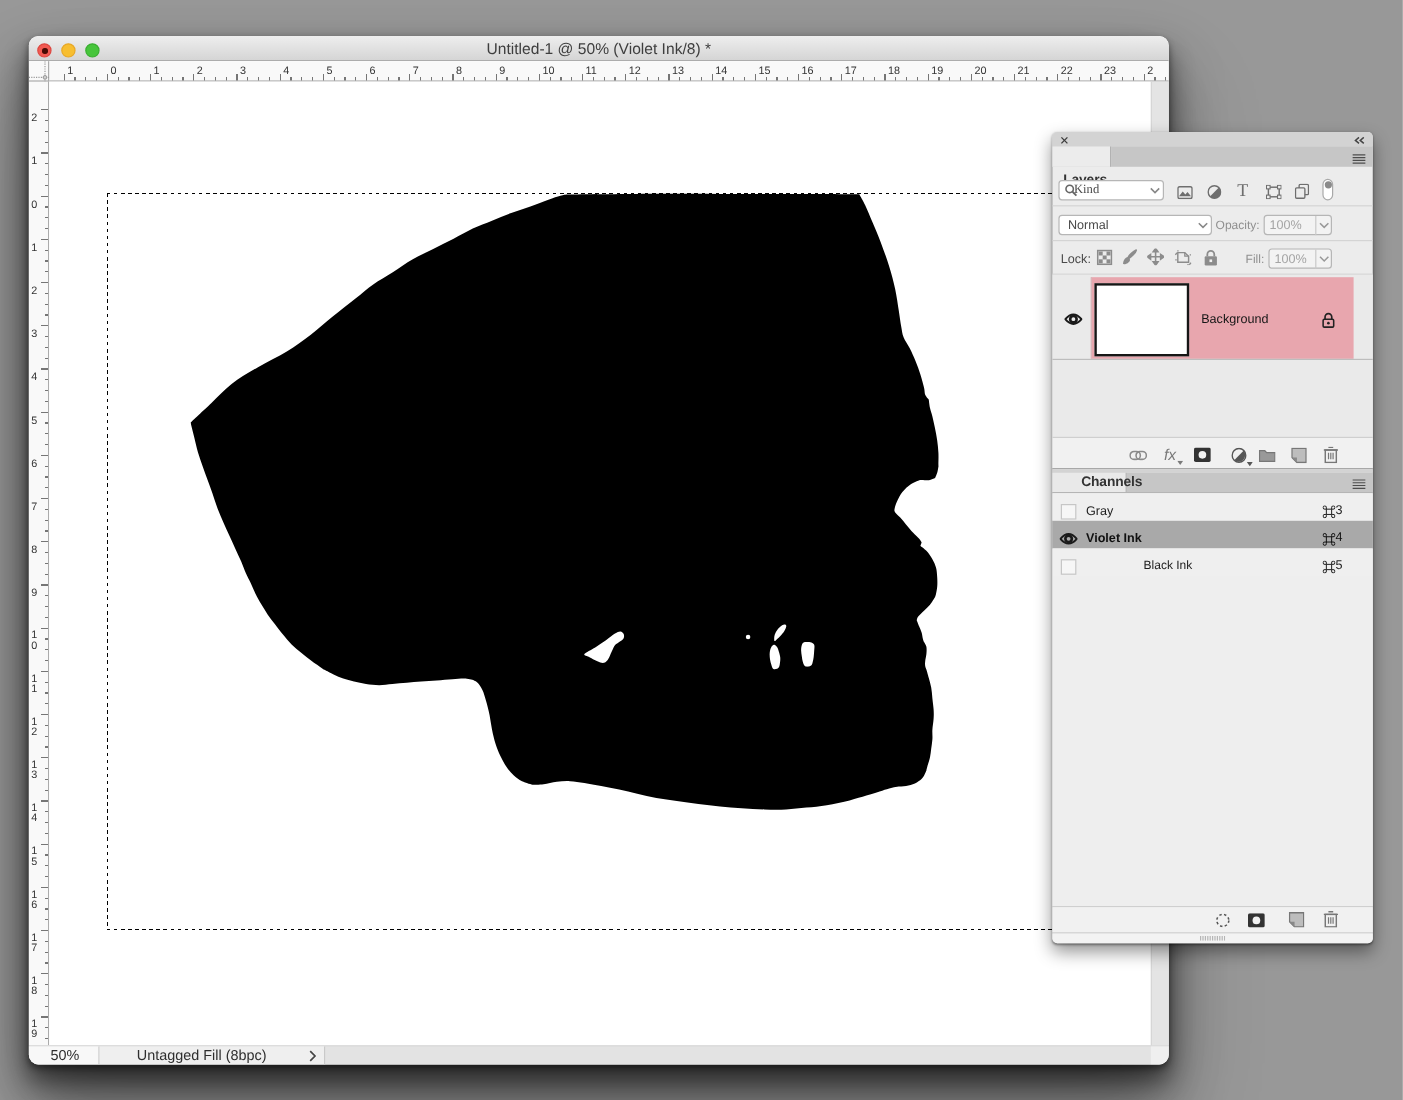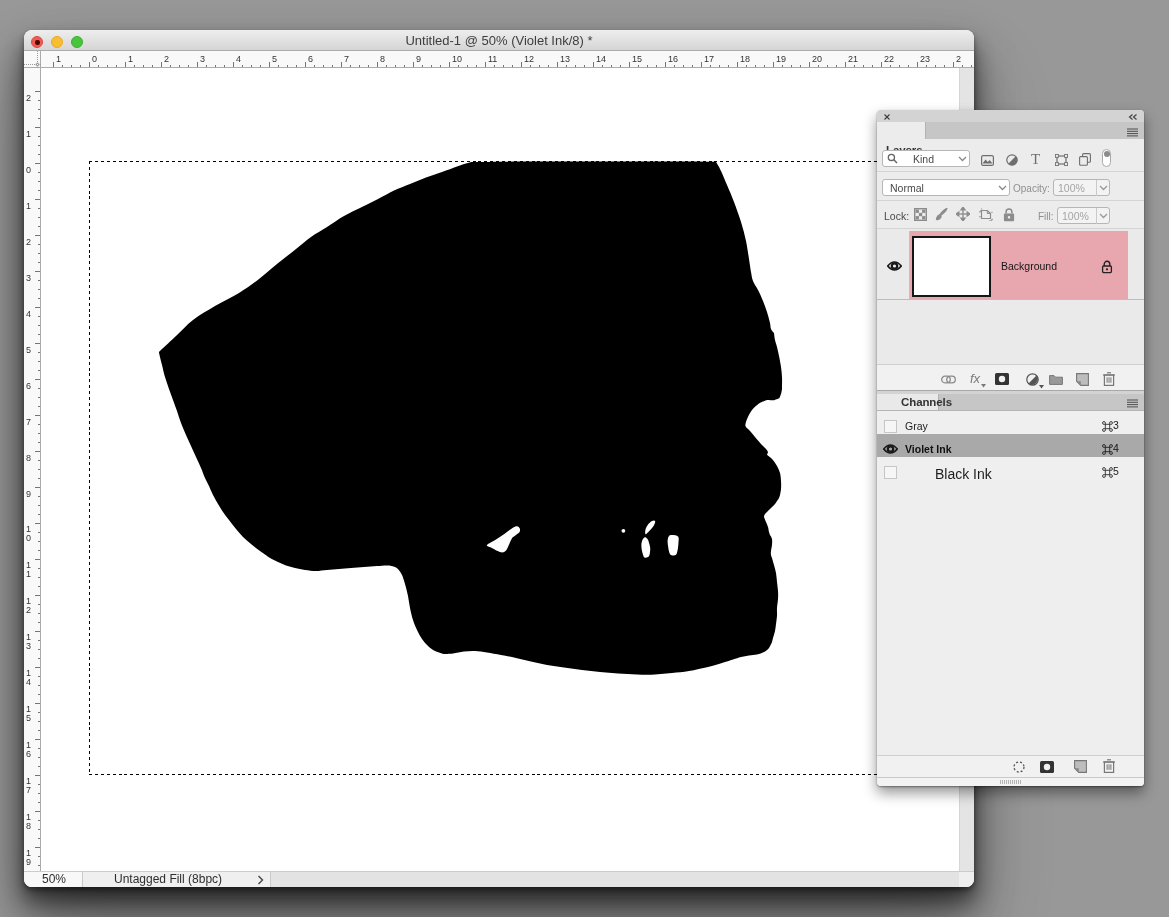--- a/index.html
+++ b/index.html
@@ -346,21 +346,21 @@
       <line x1="0" y1="3.3" x2="11" y2="3.3" stroke="#4d4d4d" stroke-width="1"></line>
       <line x1="0" y1="5.6" x2="11" y2="5.6" stroke="#4d4d4d" stroke-width="1"></line>
       <line x1="0" y1="7.8999999999999995" x2="11" y2="7.8999999999999995" stroke="#4d4d4d" stroke-width="1"></line>
     </svg>
 
   <div class="combo" style="left:5px;top:40px;width:88px;height:17px;"></div>
   <svg class="abs" style="left:10px;top:43px;" width="11" height="11" viewBox="0 0 11 11">
     <circle cx="4.4" cy="4.4" r="3.1" fill="none" stroke="#666" stroke-width="1.3"></circle>
     <line x1="6.8" y1="6.8" x2="10" y2="10" stroke="#666" stroke-width="1.5"></line>
     </svg>
-  <div class="abs" style="left:36px;top:43px;color:#4a4a4a;">Kind</div>
+  <div class="abs" style="left:18px;top:43px;color:#4a4a4a;font-family:Liberation Serif, serif;">Kind</div>
   <svg class="abs" style="left:81px;top:46px;" width="9" height="6" viewBox="0 0 9 6">
       <polyline points="1,1 4.5,4.5 8,1" fill="none" stroke="#888" stroke-width="1.3"></polyline>
     </svg>
   <svg class="abs" style="left:104px;top:45px;" width="13" height="11" viewBox="0 0 13 11">
     <rect x="0.6" y="0.6" width="11.8" height="9.8" rx="1.5" fill="none" stroke="#6e6e6e" stroke-width="1.2"></rect>
     <path d="M1.5,8.6 L4.6,4.6 L6.8,7 L8.6,5 L11.5,8.6 Z" fill="#6e6e6e"></path>
     </svg>
   <svg class="abs" style="left:129px;top:44px;" width="12" height="12" viewBox="0 0 12 12">
     <circle cx="6" cy="6" r="5.2" fill="none" stroke="#6e6e6e" stroke-width="1.2"></circle>
     <path d="M2.3,9.7 A5.2,5.2 0 0 0 9.7,2.3 Z" fill="#6e6e6e"></path>
@@ -522,21 +522,21 @@
       <path d="M0.7,6 Q7.5,-2 14.3,6 Q7.5,14 0.7,6 Z" fill="none" stroke="#1a1a1a" stroke-width="1.7"></path>
       <circle cx="7.5" cy="6" r="2.7" fill="none" stroke="#1a1a1a" stroke-width="2.2"></circle>
     </svg>
   <div class="abs" style="left:28px;top:333px;font-size:10.5px;color:#111;font-weight:bold;">Violet Ink</div>
   <svg class="abs" style="left:225px;top:334px;" width="11" height="11" viewBox="0 0 12 12">
       <path d="M3.6,3.6 H8.4 V8.4 H3.6 Z M3.6,3.6 H2.4 A1.5,1.5 0 1 1 3.6,2.4 Z M8.4,3.6 V2.4 A1.5,1.5 0 1 1 9.6,3.6 Z M8.4,8.4 H9.6 A1.5,1.5 0 1 1 8.4,9.6 Z M3.6,8.4 V9.6 A1.5,1.5 0 1 1 2.4,8.4 Z" fill="none" stroke="#111" stroke-width="0.9"></path>
     </svg>
       <div class="abs" style="left:236px;top:332px;font-size:10.5px;color:#111;">4</div>
   <div class="abs" style="left:0;top:347px;width:267px;height:23px;background:#efefef;"></div>
   <div class="abs" style="left:7px;top:356px;width:13px;height:13px;background:#f6f6f6;border:1px solid #c6c6c6;box-sizing:border-box;"></div>
-  <div class="abs" style="left:26px;top:356px;font-size:14px;color:#1c1c1c;padding-left:32px;">Black Ink</div>
+  <div class="abs" style="left:44px;top:356px;font-size:10px;color:#1c1c1c;padding-left:32px;">Black Ink</div>
   <svg class="abs" style="left:225px;top:357px;" width="11" height="11" viewBox="0 0 12 12">
       <path d="M3.6,3.6 H8.4 V8.4 H3.6 Z M3.6,3.6 H2.4 A1.5,1.5 0 1 1 3.6,2.4 Z M8.4,3.6 V2.4 A1.5,1.5 0 1 1 9.6,3.6 Z M8.4,8.4 H9.6 A1.5,1.5 0 1 1 8.4,9.6 Z M3.6,8.4 V9.6 A1.5,1.5 0 1 1 2.4,8.4 Z" fill="none" stroke="#1c1c1c" stroke-width="0.9"></path>
     </svg>
       <div class="abs" style="left:236px;top:355px;font-size:10.5px;color:#1c1c1c;">5</div>
   <div class="abs" style="left:0;top:370px;width:267px;height:275px;background:#eeeeee;"></div>
 
   <div class="abs" style="left:0;top:645px;width:267px;height:1px;background:#cfcfcf;"></div>
   <div class="abs" style="left:0;top:646px;width:267px;height:21px;background:#f1f1f1;"></div>
   <svg class="abs" style="left:136px;top:651px;" width="12" height="12" viewBox="0 0 12 12">
     <circle cx="6" cy="6" r="5" fill="none" stroke="#555" stroke-width="1.3" stroke-dasharray="2,2"></circle>

